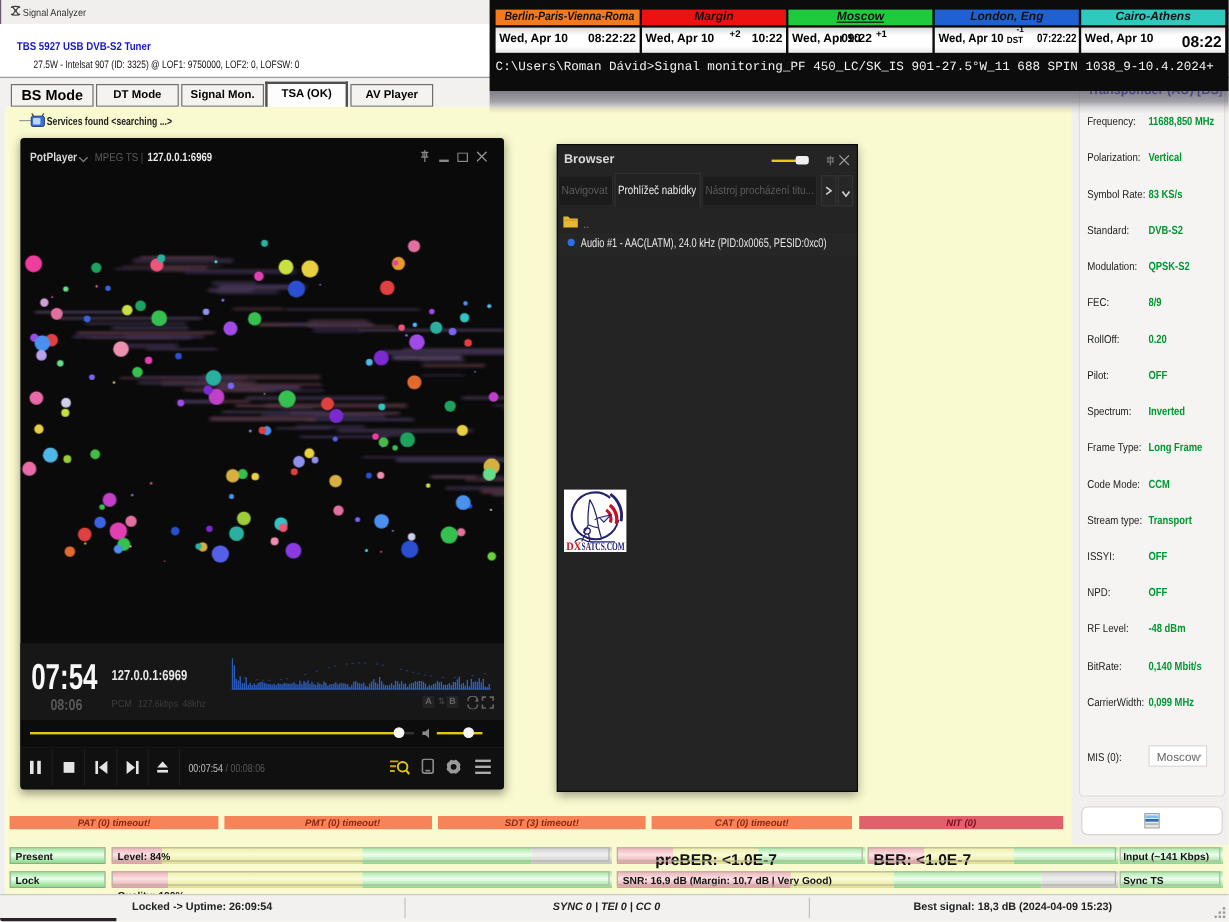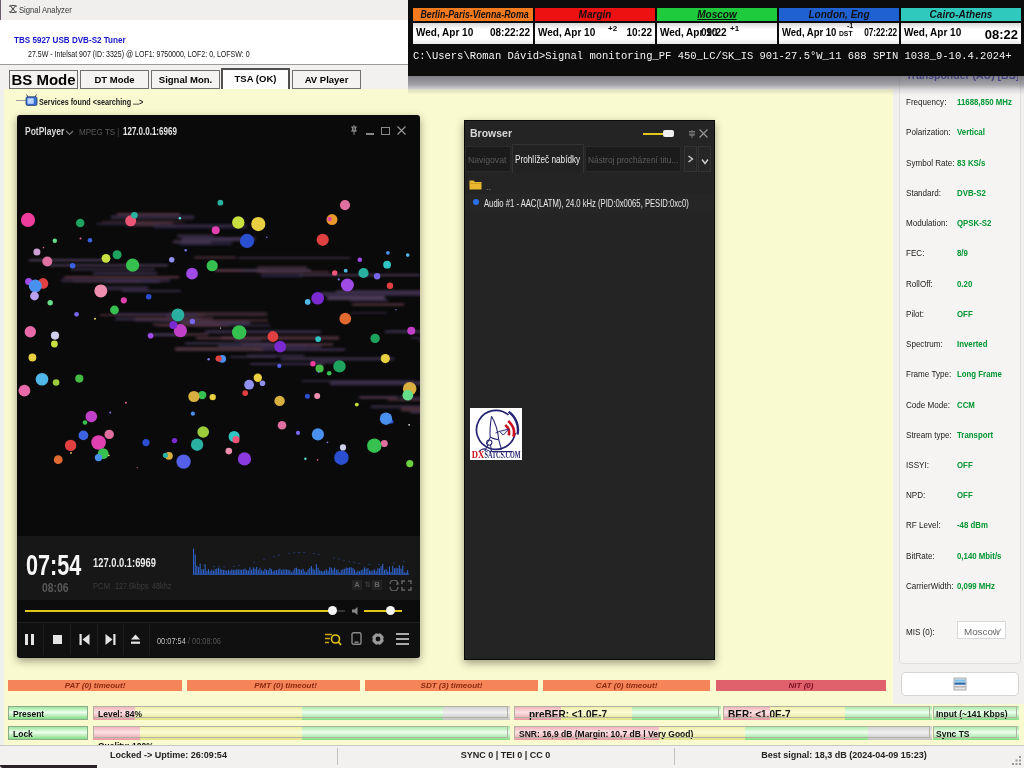--- a/index.html
+++ b/index.html
@@ -15,21 +15,21 @@
   </g>
   <circle cx="6.5" cy="6.5" r="1.6" fill="#555"></circle>
  </svg>
  <span class="abs" style="left:18px;top:5px;font-size:8.5px;color:#333;white-space:nowrap;transform:scaleX(0.9);transform-origin:left;">Signal Analyzer</span>
 </div>
 <div class="abs" style="left:0;top:20px;width:1024px;height:46px;background:#fff;"></div>
 <div class="abs" style="left:14px;top:34px;font-size:9.5px;font-weight:bold;color:#1515cc;white-space:nowrap;transform:scaleX(0.85);transform-origin:left;">TBS 5927 USB DVB-S2 Tuner</div>
 <div class="abs" style="left:28px;top:48.5px;font-size:9px;color:#111;white-space:nowrap;transform:scaleX(0.78);transform-origin:left;">27.5W - Intelsat 907 (ID: 3325) @ LOF1: 9750000, LOF2: 0, LOFSW: 0</div>
 
 <div class="abs" style="left:0;top:64px;width:1024px;height:25px;background:#f2f1f0;border-top:1px solid #9a9a9a;"></div>
-<div class="abs" style="left:9px;top:70px;width:69px;height:19px;background:#f4f3f2;border:1px solid #707070;font-size:15px;font-weight:bold;text-align:center;line-height:17px;">BS Mode</div>
+<div class="abs" style="left:9px;top:70px;width:69px;height:19px;background:#f4f3f2;border:1px solid #707070;font-size:12px;font-weight:bold;text-align:center;line-height:17px;">BS Mode</div>
 <div class="abs" style="left:80px;top:70px;width:69px;height:19px;background:#f4f3f2;border:1px solid #707070;font-size:9.5px;font-weight:bold;text-align:center;line-height:17px;">DT Mode</div>
 <div class="abs" style="left:151px;top:70px;width:69px;height:19px;background:#f4f3f2;border:1px solid #707070;font-size:9.5px;font-weight:bold;text-align:center;line-height:17px;">Signal Mon.</div>
 <div class="abs" style="left:221px;top:68px;width:69px;height:22px;background:#fdfdfd;border:2px solid #4f4f4f;border-bottom:none;font-size:9.5px;font-weight:bold;text-align:center;line-height:18px;">TSA (OK)</div>
 <div class="abs" style="left:292px;top:70px;width:69px;height:19px;background:#f4f3f2;border:1px solid #707070;font-size:9.5px;font-weight:bold;text-align:center;line-height:17px;">AV Player</div>
 
 <div class="abs" style="left:4px;top:89px;width:1020px;height:656px;background:#fafad0;"></div>
 <div class="abs" style="left:0;top:89px;width:4px;height:656px;background:#efefee;"></div>
 
 <div class="abs" style="left:16px;top:100px;width:10px;height:1px;background:#999;"></div>
 <svg class="abs" style="left:25px;top:94px" width="13" height="12" viewBox="0 0 13 12">
@@ -710,25 +710,25 @@
 <div class="abs" style="left:8px;top:706px;width:80px;height:14px;background:linear-gradient(#9de69d,#efffef 45%,#84dc84);border:1px solid #8aac8a;"></div>
 <div class="abs" style="left:13px;top:709px;font-size:8.5px;font-weight:bold;color:#111;">Present</div>
 <div class="abs" style="left:93px;top:706px;width:42px;height:14px;background:linear-gradient(#eeacb4,#fbe2e4 45%,#e698a2);"></div>
 <div class="abs" style="left:135px;top:706px;width:167px;height:14px;background:linear-gradient(#ededa0,#fbfbd8 45%,#e2e284);"></div>
 <div class="abs" style="left:302px;top:706px;width:141px;height:14px;background:linear-gradient(#9de69d,#efffef 45%,#84dc84);"></div>
 <div class="abs" style="left:443px;top:706px;width:67px;height:14px;background:linear-gradient(#cccccc,#f0f0f0 45%,#c2c2c2);"></div>
 <div class="abs" style="left:98px;top:709px;font-size:8.5px;font-weight:bold;color:#111;">Level: 84%</div>
 <div class="abs" style="left:514px;top:706px;width:47px;height:14px;background:linear-gradient(#eeacb4,#fbe2e4 45%,#e698a2);"></div>
 <div class="abs" style="left:561px;top:706px;width:71px;height:14px;background:linear-gradient(#ededa0,#fbfbd8 45%,#e2e284);"></div>
 <div class="abs" style="left:632px;top:706px;width:89px;height:14px;background:linear-gradient(#9de69d,#efffef 45%,#84dc84);"></div>
-<div class="abs" style="left:529px;top:709px;font-size:10px;font-weight:bold;color:#111;">preBER: &lt;1.0E-7</div>
+<div class="abs" style="left:546px;top:709px;font-size:13px;font-weight:bold;color:#111;">preBER: &lt;1.0E-7</div>
 <div class="abs" style="left:723px;top:706px;width:47px;height:14px;background:linear-gradient(#eeacb4,#fbe2e4 45%,#e698a2);"></div>
 <div class="abs" style="left:770px;top:706px;width:75px;height:14px;background:linear-gradient(#ededa0,#fbfbd8 45%,#e2e284);"></div>
 <div class="abs" style="left:845px;top:706px;width:87px;height:14px;background:linear-gradient(#9de69d,#efffef 45%,#84dc84);"></div>
-<div class="abs" style="left:728px;top:709px;font-size:10px;font-weight:bold;color:#111;">BER: &lt;1.0E-7</div>
+<div class="abs" style="left:728px;top:709px;font-size:13px;font-weight:bold;color:#111;">BER: &lt;1.0E-7</div>
 <div class="abs" style="left:933px;top:706px;width:86px;height:14px;background:linear-gradient(#9de69d,#efffef 45%,#84dc84);"></div>
 <div class="abs" style="left:936px;top:709px;font-size:8.5px;font-weight:bold;color:#111;">Input (~141 Kbps)</div>
 <div class="abs" style="left:8px;top:726px;width:80px;height:14px;background:linear-gradient(#9de69d,#efffef 45%,#84dc84);border:1px solid #8aac8a;"></div>
 <div class="abs" style="left:13px;top:729px;font-size:8.5px;font-weight:bold;color:#111;">Lock</div>
 <div class="abs" style="left:93px;top:726px;width:47px;height:14px;background:linear-gradient(#eeacb4,#fbe2e4 45%,#e698a2);"></div>
 <div class="abs" style="left:140px;top:726px;width:162px;height:14px;background:linear-gradient(#ededa0,#fbfbd8 45%,#e2e284);"></div>
 <div class="abs" style="left:302px;top:726px;width:208px;height:14px;background:linear-gradient(#9de69d,#efffef 45%,#84dc84);"></div>
 <div class="abs" style="left:98px;top:729px;font-size:8.5px;font-weight:bold;color:#111;margin-top:12px;">Quality: 100%</div>
 <div class="abs" style="left:514px;top:726px;width:145px;height:14px;background:linear-gradient(#eeacb4,#fbe2e4 45%,#e698a2);"></div>
 <div class="abs" style="left:659px;top:726px;width:86px;height:14px;background:linear-gradient(#ededa0,#fbfbd8 45%,#e2e284);"></div>
@@ -743,21 +743,21 @@
 <div class="abs" style="left:933px;top:706px;width:84px;height:12px;border:1px solid #b2b2a2;"></div>
 <div class="abs" style="left:93px;top:726px;width:415px;height:12px;border:1px solid #b2b2a2;"></div>
 <div class="abs" style="left:514px;top:726px;width:416px;height:12px;border:1px solid #b2b2a2;"></div>
 <div class="abs" style="left:933px;top:726px;width:84px;height:12px;border:1px solid #b2b2a2;"></div>
 
 <div class="abs" style="left:408px;top:76px;width:616px;height:19px;background:linear-gradient(rgba(84,82,94,0.72),rgba(96,94,106,0.55) 45%,rgba(120,118,130,0.22) 72%,rgba(140,140,150,0));pointer-events:none;"></div>
 
 <div class="abs" style="left:0;top:745px;width:1024px;height:23px;background:#f2f1f0;border-top:1px solid #c8c8c8;"></div>
 <div class="abs" style="left:0;top:750px;width:337px;text-align:center;font-size:9px;font-weight:bold;color:#222;">Locked -&gt; Uptime: 26:09:54</div>
 <div class="abs" style="left:337px;top:748px;width:1px;height:17px;background:#c0c0c0;"></div>
-<div class="abs" style="left:337px;top:750px;width:337px;text-align:center;font-size:9px;font-weight:bold;color:#222;">SYNC 0 | TEI 0 | CC 0</div>
+<div class="abs" style="left:337px;top:750px;width:337px;text-align:center;font-size:9px;font-weight:bold;color:#222;font-style:italic;">SYNC 0 | TEI 0 | CC 0</div>
 <div class="abs" style="left:674px;top:748px;width:1px;height:17px;background:#c0c0c0;"></div>
 <div class="abs" style="left:674px;top:750px;width:340px;text-align:center;font-size:9px;font-weight:bold;color:#222;">Best signal: 18,3 dB (2024-04-09 15:23)</div>
 <div class="abs" style="left:0;top:765px;width:97px;height:3px;background:#2a2226;border-radius:0 0 0 4px;"></div>
 <svg class="abs" style="left:1012px;top:755px" width="10" height="10" viewBox="0 0 10 10">
     <g fill="#999">
       <rect x="7" y="1" width="2" height="2"></rect>
       <rect x="7" y="4.5" width="2" height="2"></rect>
       <rect x="7" y="8" width="2" height="2"></rect>
       <rect x="3.5" y="4.5" width="2" height="2"></rect>
       <rect x="3.5" y="8" width="2" height="2"></rect>

